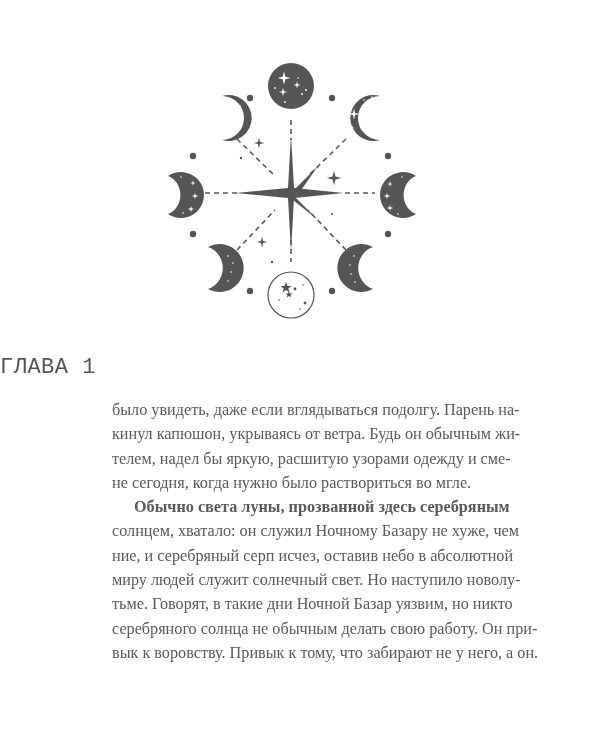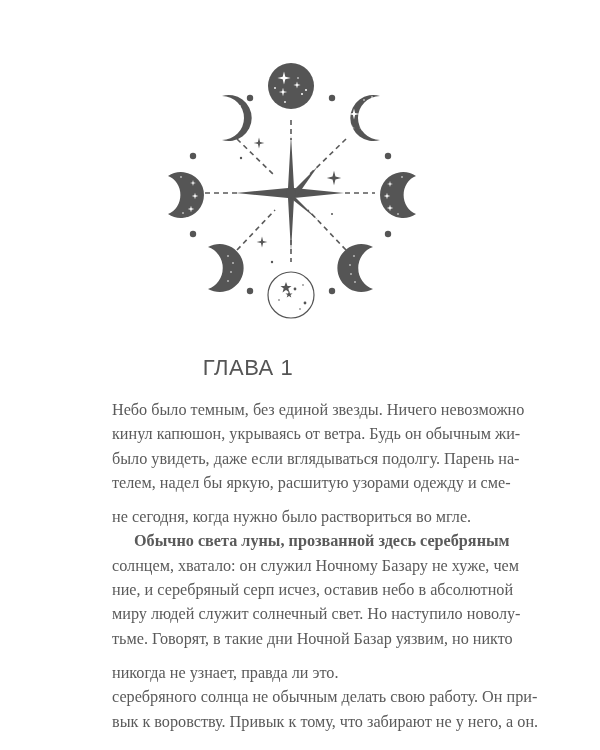--- a/index.html
+++ b/index.html
@@ -11,22 +11,22 @@
     font-family: "Liberation Serif", "DejaVu Serif", serif;
   }
   .illustration {
     position: absolute; left: 0; top: 0;
     width: 600px; height: 340px;
   }
   .chapter-title {
     position: absolute;
     left: 0; width: 496px;
     top: 355px;
-    text-align: center;
-    font-family: Liberation Sans, sans-serif;
+    text-align: left;
+    font-family: Liberation Mono, monospace;
     font-size: 22px;
     letter-spacing: 0.5px;
     color: #555555;
     margin: 0;
     font-weight: normal;
   }
   .body-text {
     position: absolute;
     left: 112px; top: 398px;
     width: 380px;
@@ -39,21 +39,21 @@
     text-align: justify;
     text-align-last: auto;
   }
   .line {
     display: block;
     text-align: justify;
     text-align-last: justify;
     white-space: nowrap;
     height: 24.3px;
   }
-  .line.last { text-align-last: left; margin-top: 10px; }
+  .line.last { text-align-last: left; }
   .line.indent { padding-left: 22px; font-weight: bold; }
 </style>
 </head>
 <body>
 
 <div class="illustration">
   <svg width="600" height="340" viewBox="0 0 600 340" xmlns="http://www.w3.org/2000/svg">
     <defs>
 
       <path id="sparkle" d="M0,-6 L1.2,-1.2 L6,0 L1.2,1.2 L0,6 L-1.2,1.2 L-6,0 L-1.2,-1.2 Z"></path>
@@ -195,32 +195,30 @@
         <circle cx="303" cy="285" r="0.8"></circle>
       </g>
     </g>
   </svg>
 </div>
 
 <h1 class="chapter-title">ГЛАВА 1</h1>
 
 <div class="body-text">
   <p>
-    <span class="line">Небо было темным, без единой звезды. Ничего невозможно</span>
+    <span class="line">было увидеть, даже если вглядываться подолгу. Парень на-</span>
     <span class="line">кинул капюшон, укрываясь от ветра. Будь он обычным жи-</span>
-    <span class="line">было увидеть, даже если вглядываться подолгу. Парень на-</span>
     <span class="line">телем, надел бы яркую, расшитую узорами одежду и сме-</span>
     <span class="line last">не сегодня, когда нужно было раствориться во мгле.</span>
   </p>
   <p>
     <span class="line indent">Обычно света луны, прозванной здесь серебряным</span>
     <span class="line">солнцем, хватало: он служил Ночному Базару не хуже, чем</span>
     <span class="line">ние, и серебряный серп исчез, оставив небо в абсолютной</span>
     <span class="line">миру людей служит солнечный свет. Но наступило новолу-</span>
     <span class="line">тьме. Говорят, в такие дни Ночной Базар уязвим, но никто</span>
-    <span class="line last">никогда не узнает, правда ли это.</span>
   </p>
   <p>
     <span class="line">серебряного солнца не обычным делать свою работу. Он при-</span>
     <span class="line">вык к воровству. Привык к тому, что забирают не у него, а он.</span>
 
   </p>
 </div>
 
 </body></html>

